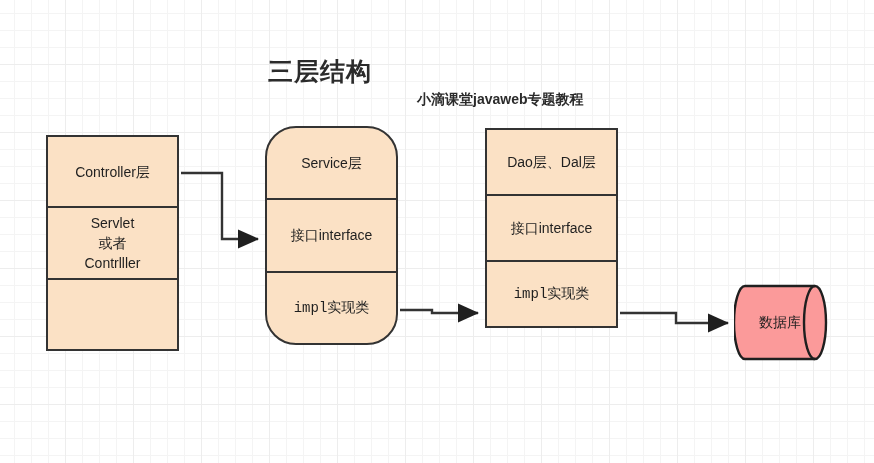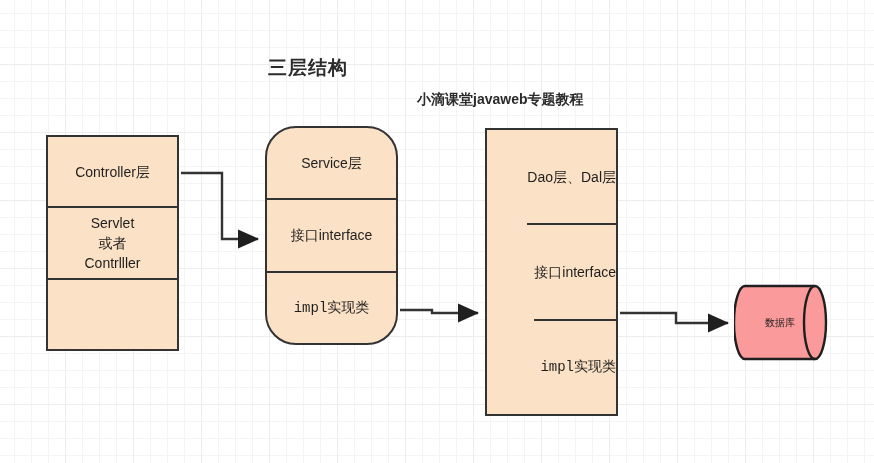--- a/index.html
+++ b/index.html
@@ -25,21 +25,21 @@
       linear-gradient(to bottom, #f4f4f4 1px, transparent 1px);
     background-size: 68px 68px, 68px 68px, 17px 17px, 17px 17px;
     background-position: -3px -4px, -3px -4px, -3px -4px, -3px -4px;
   }
 
   
   .diagram-title {
     position: absolute;
     left: 268px;
     top: 55px;
-    font-size: 19px;
+    font-size: 25px;
     font-weight: bold;
     color: #2b2b2b;
     letter-spacing: 1px;
     white-space: nowrap;
   }
   .diagram-subtitle {
     position: absolute;
     left: 417px;
     top: 67px;
     font-size: 14px;
@@ -104,21 +104,21 @@
   }
   .db-label {
     position: absolute;
     left: 734px;
     top: 284px;
     width: 92px;
     height: 77px;
     display: flex;
     align-items: center;
     justify-content: center;
-    font-size: 10px;
+    font-size: 14px;
     color: #1f1f1f;
     pointer-events: none;
   }
 </style>
 </head>
 <body>
 
 <div id="canvas">
 
   <div class="diagram-title">三层结构</div>
@@ -131,21 +131,21 @@
 Contrlller</div>
     <div class="layer-cell"></div>
   </div>
 
   <div class="layer-column" style="left:265px; top:126px; width:133px; height:219px;border-radius:31px;">
     <div class="layer-cell">Service层</div>
     <div class="layer-cell">接口interface</div>
     <div class="layer-cell">impl实现类</div>
   </div>
 
-  <div class="layer-column" style="left:485px; top:128px; width:133px; height:288px;align-items:flex-end;">
+  <div class="layer-column" style="left:485px; top:128px; width:133px; height:200px;">
     <div class="layer-cell">Dao层、Dal层</div>
     <div class="layer-cell">接口interface</div>
     <div class="layer-cell">impl实现类</div>
   </div>
 
   <svg class="connector-svg" viewBox="0 0 874 463">
     <defs>
       <marker id="arrowhead" markerWidth="9" markerHeight="8" refX="8.5" refY="4" orient="auto" markerUnits="strokeWidth">
         <path d="M 0 0 L 9 4 L 0 8 z" fill="#1f1f1f"></path>
       </marker>

